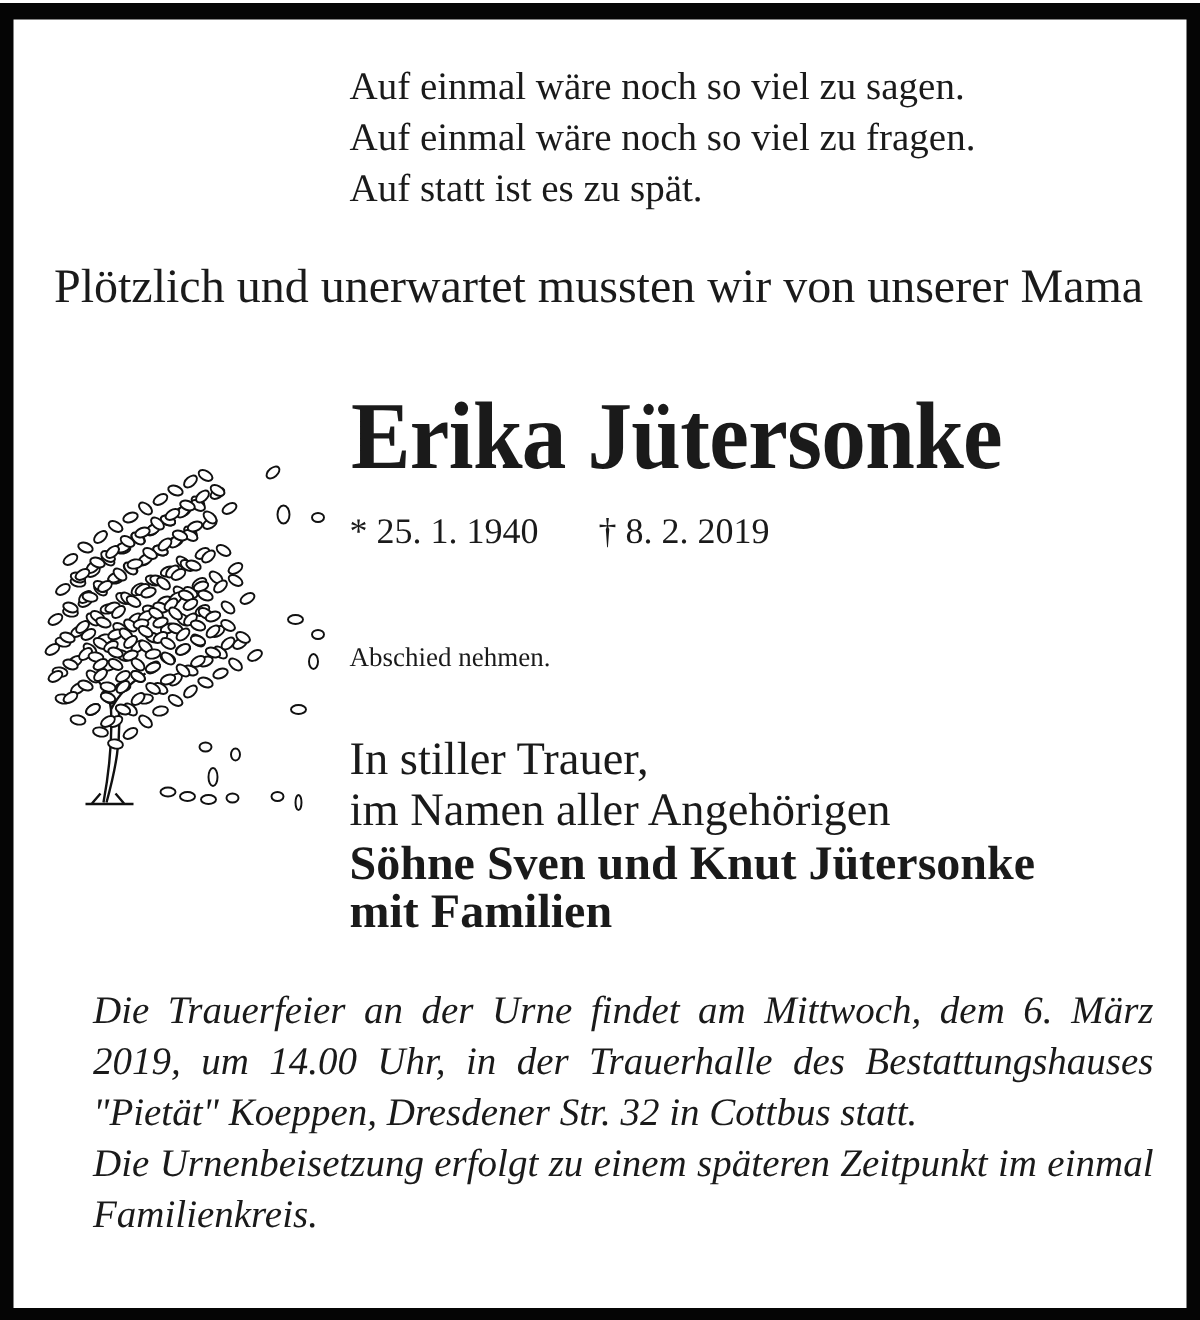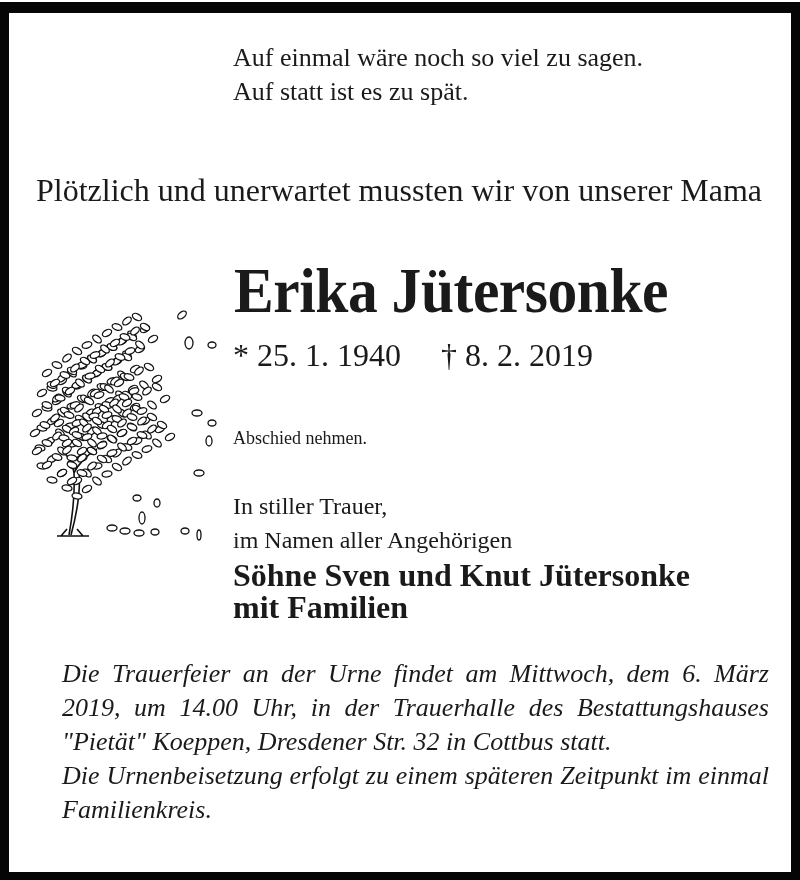--- a/index.html
+++ b/index.html
@@ -12,40 +12,41 @@
     position: absolute; left: 9px; top: 11px; width: 782px; height: 859px;
     background: #ffffff;
   }
   .serif { font-family: "Liberation Serif", "DejaVu Serif", serif; color: #1a1a1a; }
   .poem { position: absolute; left: 224px; top: 28px; font-size: 26px; line-height: 34px; }
   .intro { position: absolute; left: 27px; top: 160px; font-size: 32px; line-height: 34px; }
   .name {
     position: absolute; left: 225px; top: 238px; font-size: 64px; font-weight: bold;
     line-height: 80px; letter-spacing: -0.5px; transform: scaleX(0.93); transform-origin: left center;
   }
-  .dates { position: absolute; left: 224px; top: 325px; font-size: 32px; line-height: 34px; white-space: pre; }
+  .dates { position: absolute; left: 224px; top: 325px; font-size: 24px; line-height: 34px; white-space: pre; }
   .dates .death { margin-left: 40px; }
   .farewell { position: absolute; left: 224px; top: 408px; font-size: 18px; line-height: 34px; }
-  .mourning { position: absolute; left: 224px; top: 476px; font-size: 24px; line-height: 34px; }
+  .mourning { position: absolute; left: 224px; top: 476px; font-size: 31px; line-height: 34px; }
   .signers { position: absolute; left: 224px; top: 546px; font-size: 32px; line-height: 32px; font-weight: bold; }
   .service {
     position: absolute; left: 53px; top: 644px; width: 707px; font-size: 26px; line-height: 34px;
     text-align: justify;
   }
   .service p { margin: 0; font-style: italic; }
   .tree { position: absolute; left: 8px; top: 290px; width: 205px; height: 240px; }
 </style>
 </head>
 <body>
 
 <div class="frame">
   <div class="paper">
 
     <div class="poem serif">
       <div>Auf einmal wäre noch so viel zu sagen.</div>
+      <div>Auf einmal wäre noch so viel zu fragen.</div>
       <div>Auf statt ist es zu spät.</div>
     </div>
 
     <div class="intro serif">Plötzlich und unerwartet mussten wir von unserer Mama</div>
 
     <div class="name serif">Erika Jütersonke</div>
 
     <div class="dates serif"><span>* 25. 1. 1940</span><span class="death">† 8. 2. 2019</span></div>
 
     <div class="farewell serif">Abschied nehmen.</div>

